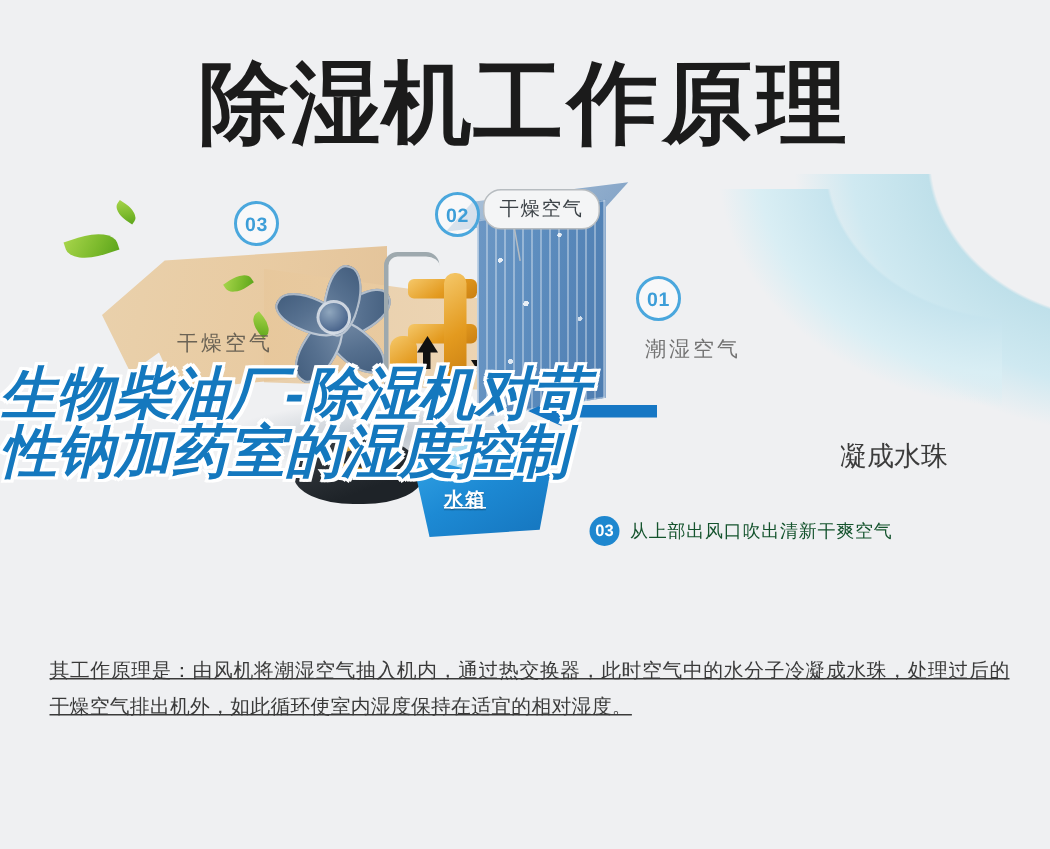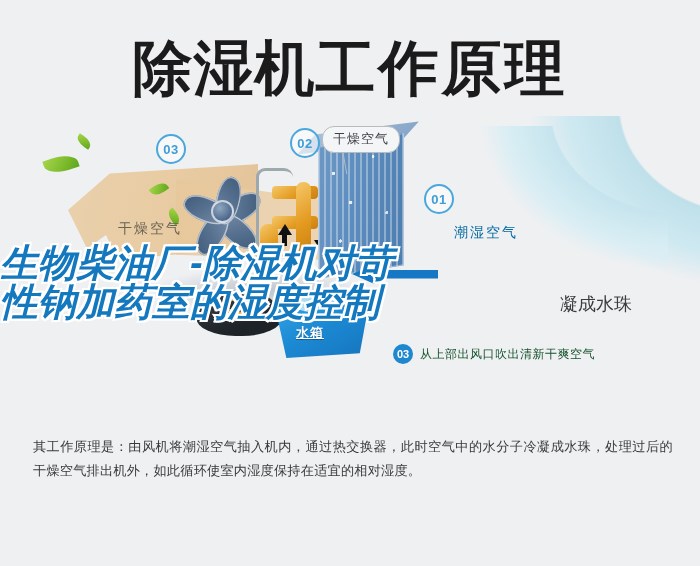--- a/index.html
+++ b/index.html
@@ -265,21 +265,21 @@
   #badge-01 { left: 424px; top: 72px; }
 
   .illus-label {
     position: absolute;
     font-size: 14px;
     color: #4a5660;
     letter-spacing: 2px;
     white-space: nowrap;
   }
   #lbl-dry   { left: 118px; top: 108px; color:#6b6355; }
-  #lbl-humid { left: 430px; top: 112px; color:#0369a1;margin-left:24px; }
+  #lbl-humid { left: 430px; top: 112px; color:#737373; }
   #lbl-cond  { left: 560px; top: 180px; color:#3c3c3c; font-size: 18px; letter-spacing: 0; }
 
   
   .callout {
     position: absolute;
     left: 322px; top: 14px;
     padding: 3px 10px 4px;
     border: 1.5px solid #b7bcc0;
     border-radius: 12px;
     background: #f4f5f6;
@@ -354,21 +354,21 @@
     width: 640px;
   }
   #body-copy p {
     margin: 0 0 6px 0;
     font-size: 13.2px;
     line-height: 1.85;
     color: #3a3a3a;
     text-align: justify;
     letter-spacing: .2px;
   }
-  #body-copy p.spaced { margin-top: 14px; }
+  #body-copy p.spaced { margin-top: 14px; text-decoration: underline; }
 </style>
 </head>
 <body>
 
 <div id="title-bar">
   <div id="title-text">
     <span class="t-light">除湿机</span><span class="t-heavy">工作原理</span>
   </div>
 </div>
 

